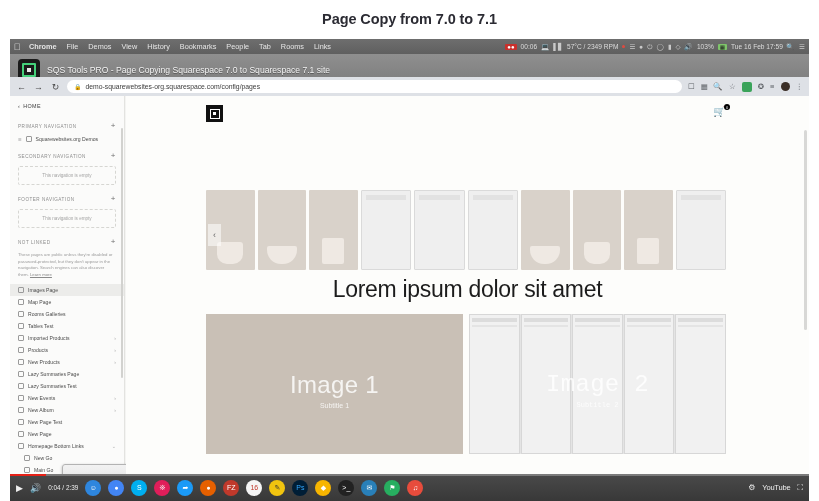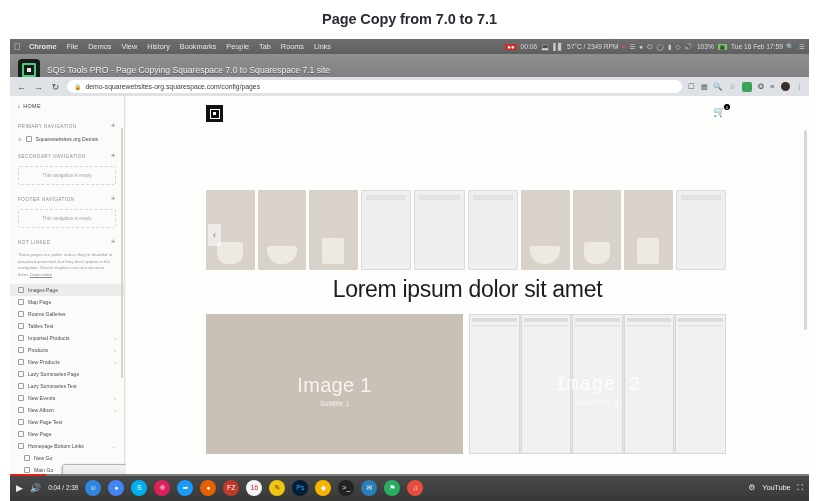--- a/index.html
+++ b/index.html
@@ -193,21 +193,21 @@
 
   .row2{
     position:absolute;left:80px;top:218px;width:520px;height:140px;
     display:flex;gap:6px;
   }
   .panel{flex:1;position:relative;overflow:hidden;background:#c9c0b6;}
   .panel .cap{
     position:absolute;left:0;right:0;top:54%;transform:translateY(-50%);
     text-align:center;color:rgba(255,255,255,.82);
   }
-  .panel .cap .big{font-size:20px;display:block;letter-spacing:.3px;}
+  .panel .cap .big{font-size:24px;display:block;letter-spacing:.3px;}
   .panel .cap .sub{font-size:7px;display:block;margin-top:3px;}
   .panel.light{background:#cfc7bd;font-family:Liberation Mono, monospace;}
   .ss-strip{
     position:absolute;left:0;top:0;width:100%;height:100%;
     background:#e4e4e4;display:flex;gap:1px;
   }
   .ss-col{flex:1;background:#f1f1f1;border:.5px solid #d7d7d7;position:relative;}
   .ss-col:before{content:"";position:absolute;left:2px;right:2px;top:3px;height:4px;background:#dcdcdc;}
   .ss-col:after{content:"";position:absolute;left:2px;right:2px;top:10px;height:2px;background:#e4e4e4;}
 

